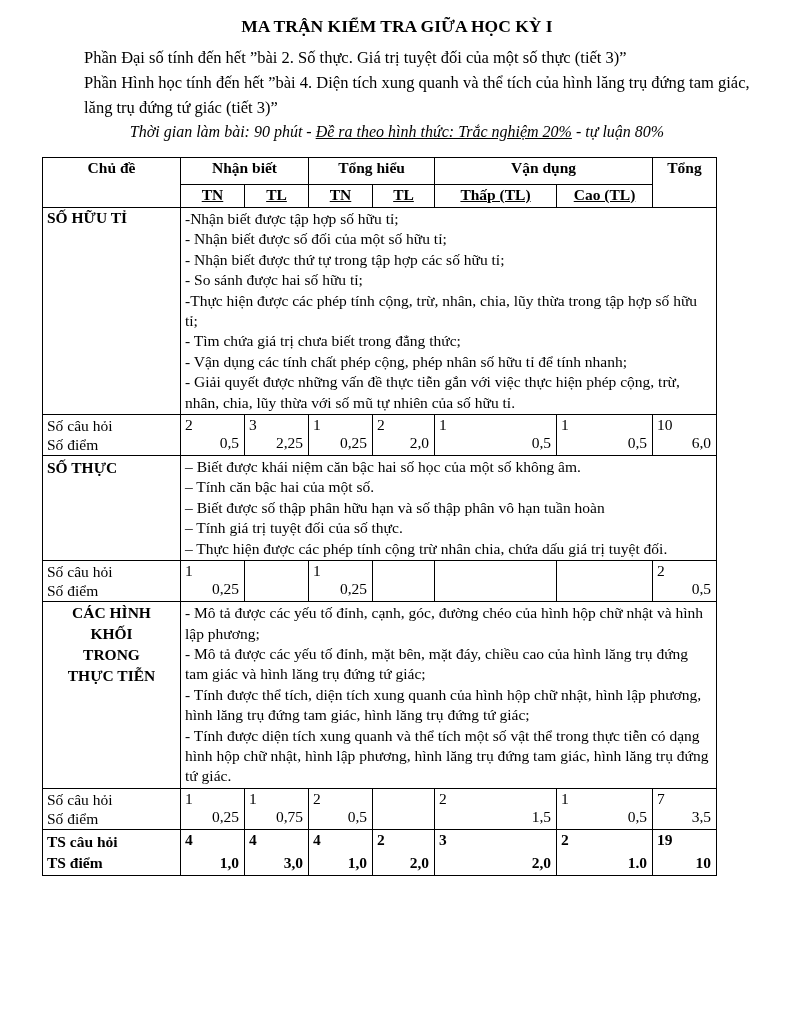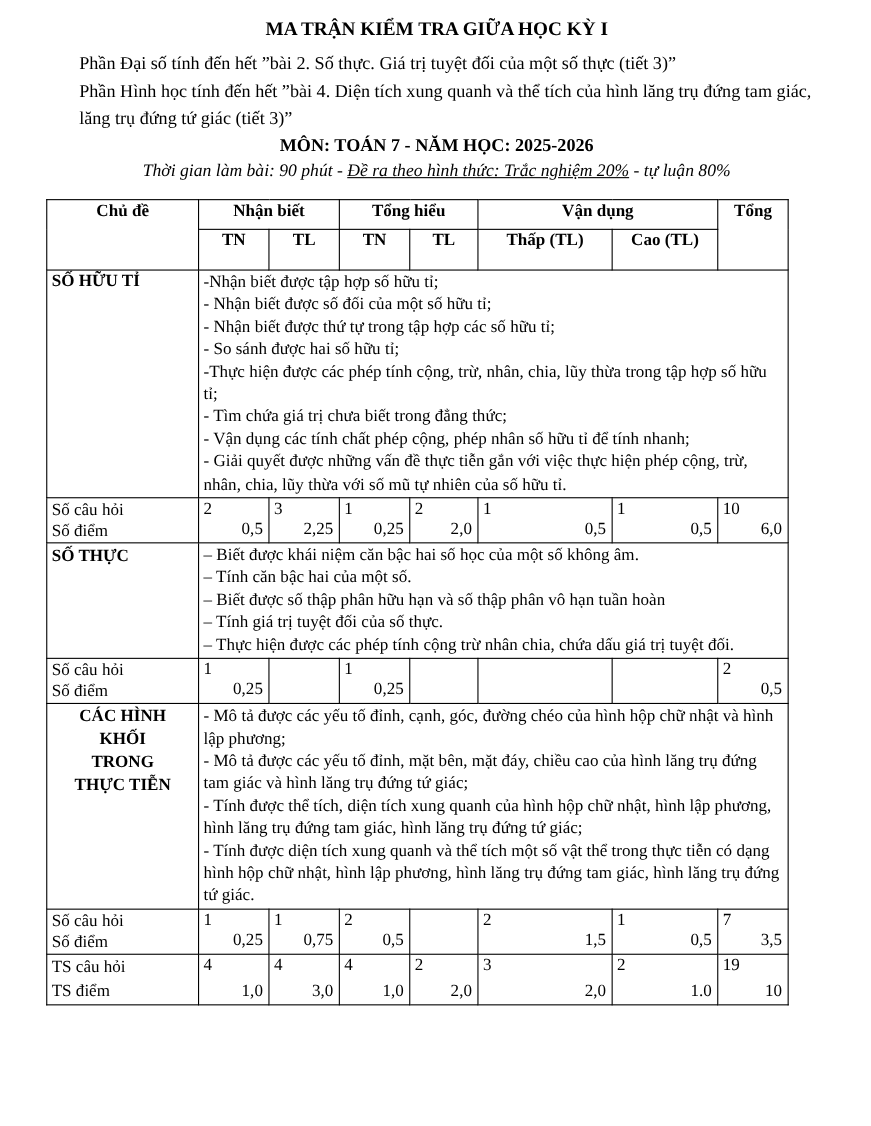--- a/index.html
+++ b/index.html
@@ -6,58 +6,57 @@
   html, body { background: #ffffff; }
   body {
     width: 792px; height: 1024px;
     font-family: "Liberation Serif", serif;
     color: #000;
     overflow: hidden;
   }
   .page { padding: 16px 40px 0 42px; }
 
   .title { text-align: center; font-size: 17.5px; font-weight: bold; margin-bottom: 8px; }
-  .intro { font-size: 16.5px; line-height: 25px; margin-left: 30px; }
+  .intro { font-size: 16.5px; line-height: 25px; margin-left: 42px; }
   .subject { text-align: center; font-size: 16.5px; font-weight: bold; line-height: 24px; }
   .timeline { text-align: center; font-size: 16px; font-style: italic; line-height: 23px; margin-bottom: 12px; }
   .timeline .ul { text-decoration: underline; }
 
   table.matrix { border-collapse: collapse; table-layout: fixed; width: 674px; margin-top: 14px; }
   .matrix td { border: 1px solid #000; font-size: 15.5px; vertical-align: top; padding: 1px 4px; }
 
   .hd { font-weight: bold; text-align: center; vertical-align: middle; font-size: 16px; padding: 2px 2px; }
   .hd-top { vertical-align: top; padding-top: 3px; }
   .row-group td { height: 27px; }
-  .row-sub td { height: 37px; }
+  .row-sub td { height: 23px; text-decoration: underline; }
 
   .sec-name { font-weight: bold; vertical-align: middle; font-size: 16px; padding-left: 5px; }
   .sec-name.v-top { vertical-align: top; padding-top: 3px; }
   .sec-name.centered { text-align: center; line-height: 21px; padding: 0 18px; }
 
   .desc { padding: 2px 4px 3px 4px; }
   .desc div { line-height: 20.4px; font-size: 15.5px; }
 
   .stat-label { line-height: 19px; }
   .stat-cell { position: relative; padding: 0; }
   tr.stats td { height: 38px; }
   .stat-cell .n { position: absolute; top: 1px; left: 4px; }
   .stat-cell .p { position: absolute; bottom: 3px; right: 5px; }
 
-  tr.totals td { height: 46px; font-weight: normal; }
+  tr.totals td { height: 46px; font-weight: bold; }
   tr.totals .stat-label { line-height: 21px; }
 </style>
 </head>
 <body>
 
 <div class="page">
 
   <div class="title">MA TRẬN KIỂM TRA GIỮA HỌC KỲ I</div>
   <div class="intro">Phần Đại số tính đến hết ”bài 2. Số thực.  Giá trị tuyệt đối của một số thực (tiết 3)”</div>
   <div class="intro">Phần Hình học tính đến hết ”bài 4.  Diện tích xung quanh và thể tích của hình lăng trụ đứng tam giác, lăng trụ đứng tứ giác (tiết 3)”</div>
-  <div class="subject">MÔN: TOÁN 7 - NĂM HỌC:  2025-2026</div>
   <div class="timeline"><span>Thời gian làm bài: 90 phút - </span><span class="ul">Đề ra theo hình thức: Trắc nghiệm 20%</span><span> -  tự luận 80%</span></div>
 
   <table class="matrix">
     <colgroup>
       <col style="width:138px">
         <col style="width:64px">
         <col style="width:64px">
         <col style="width:64px">
       <col style="width:62px">
         <col style="width:122px">

